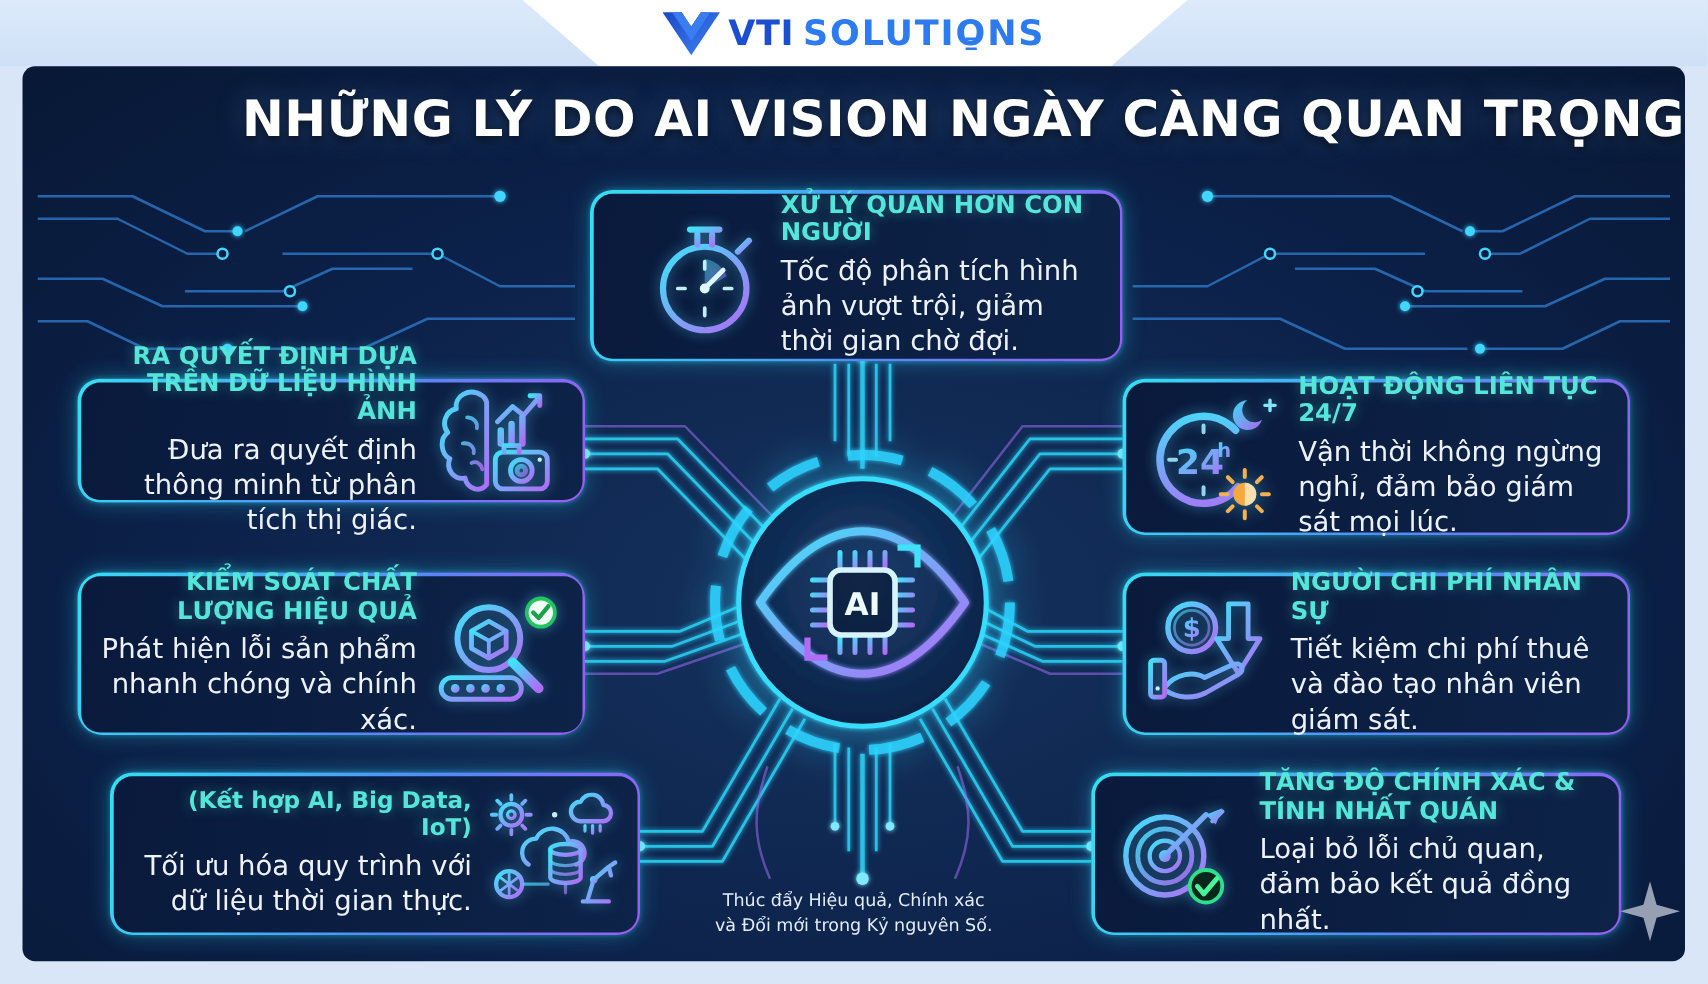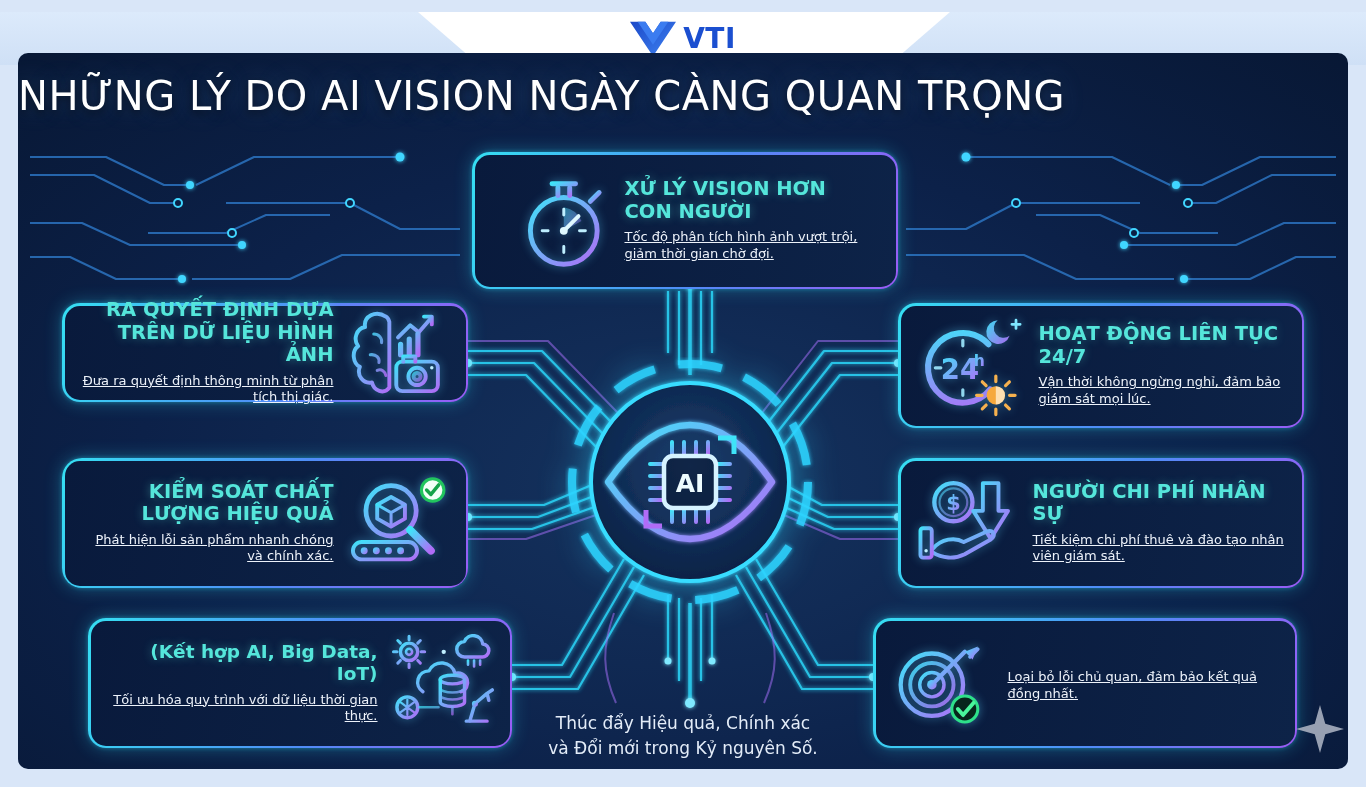--- a/index.html
+++ b/index.html
@@ -2,39 +2,39 @@
 <html><head>
 <meta charset="utf-8">
 <style>
   html,body{margin:0;padding:0;}
   body{
     width:1366px;height:787px;position:relative;overflow:hidden;
     background:#d9e6f8;
     font-family:"DejaVu Sans","Liberation Sans",sans-serif;
   }
   
-  .header{position:absolute;left:0;top:12px;width:1366px;height:53px;
+  .header{position:absolute;left:0;top:0;width:1366px;height:53px;
     background:linear-gradient(#dceafb,#cfe0f6);}
   .header-trapezoid{position:absolute;left:418px;top:0;width:532px;height:53px;background:#ffffff;
     clip-path:polygon(0 0,100% 0,88.5% 100%,11.5% 100%);
     filter:drop-shadow(0 2px 3px rgba(110,140,185,.45));}
   .logo{position:absolute;left:0;top:0;width:100%;height:100%;
     display:flex;align-items:center;justify-content:center;gap:7px;}
   .logo-vti{font-size:28px;font-weight:bold;color:#1b4fd0;letter-spacing:.5px;}
   .logo-sol{font-size:28px;font-weight:bold;color:#2e7bef;letter-spacing:1.5px;}
   .o-bulb{position:relative;display:inline-block;}
   .o-bulb::after{content:"";position:absolute;left:50%;transform:translateX(-50%);
     bottom:3px;width:9px;height:6px;
     border-top:2px solid #2e7bef;border-bottom:2px solid #2e7bef;}
   
   .panel{position:absolute;left:18px;top:53px;width:1330px;height:716px;border-radius:10px;
     background:radial-gradient(1050px 640px at 50% 60%, #15335f 0%, #0c2149 52%, #071631 100%);
     overflow:hidden;}
-  .main-title{position:absolute;left:0;right:0;top:20px;text-align:left;
-    color:#ffffff;font-size:40px;font-weight:normal;letter-spacing:.5px;
+  .main-title{position:absolute;left:0;right:0;top:20px;text-align:right;
+    color:#ffffff;font-size:40px;font-weight:bold;letter-spacing:.5px;
     text-shadow:0 3px 8px rgba(0,0,0,.55),0 0 24px rgba(130,190,255,.28);}
   
   .circuit-left{position:absolute;left:12px;top:92px;}
   .circuit-right{position:absolute;left:888px;top:92px;transform:scaleX(-1);}
   .connections{position:absolute;left:0;top:0;}
   .hub{position:absolute;left:547px;top:304px;width:250px;height:250px;}
   .hub svg{filter:drop-shadow(0 0 14px rgba(47,212,255,.45));}
   
   .card{position:absolute;border-radius:18px;
     background:linear-gradient(110deg,#35dff2 0%,#4f8df7 55%,#9a5cf6 100%);
@@ -42,26 +42,26 @@
   .card-inner{position:absolute;inset:2.5px;border-radius:15px;
     background:linear-gradient(100deg,#091a3c 0%,#0d2348 100%);
     display:flex;align-items:center;gap:12px;padding:0 16px;}
   .card-text{flex:1;min-width:0;}
   .card.left .card-text{text-align:right;}
   .card.right .card-text,.card.top-card .card-text{text-align:left;}
   .card-title{color:#55e6db;font-weight:bold;font-size:19.5px;line-height:1.15;
     text-shadow:0 0 10px rgba(85,230,219,.4);}
   .card-sub{color:#55e6db;font-weight:bold;font-size:18.5px;line-height:1.2;
     text-shadow:0 0 10px rgba(85,230,219,.4);}
-  .card-desc{color:#edf2fa;font-size:13px;line-height:1.28;margin-top:6px;text-decoration:underline;}
+  .card-desc{color:#edf2fa;font-size:22px;line-height:1.28;margin-top:6px;}
   .card-icon{flex:0 0 auto;}
   .card-icon svg{filter:drop-shadow(0 0 5px rgba(90,210,255,.45));display:block;}
   
   .footer{position:absolute;left:495px;top:658px;width:340px;text-align:center;
-    color:#e3ecf8;font-size:17px;line-height:1.45;}
+    color:#e3ecf8;font-size:14px;line-height:1.45;}
   .sparkle{position:absolute;left:1278px;top:652px;width:48px;height:48px;background:#9fa8b8;opacity:.95;
     clip-path:polygon(50% 0,61% 39%,100% 50%,61% 61%,50% 100%,39% 61%,0 50%,39% 39%);}
 </style>
 </head>
 <body>
 
 <svg width="0" height="0" style="position:absolute" aria-hidden="true">
   <defs>
     <linearGradient id="gcp" x1="0" y1="0" x2="1" y2="1">
       <stop offset="0" stop-color="#3fe3f8"></stop>
@@ -87,20 +87,21 @@
 </svg>
 
 <div class="header">
   <div class="header-trapezoid"></div>
   <div class="logo">
     <svg width="46" height="38" viewBox="0 0 48 38">
       <polygon points="0,1 16,1 24,13 32,1 48,1 24,37" fill="url(#gblue)"></polygon>
       <polygon points="8,1 24,25 40,1 32,1 24,13 16,1" fill="#3b7cf0"></polygon>
     </svg>
     <span class="logo-vti">VTI</span>
+    <span class="logo-sol"><span>SOLUTI</span><span class="o-bulb">O</span><span>NS</span></span>
   </div>
 </div>
 
 <div class="panel">
 
   <div class="main-title">NHỮNG LÝ DO AI VISION NGÀY CÀNG QUAN TRỌNG</div>
 
   <svg class="circuit-left" width="430" height="150" viewBox="0 0 430 150">
     <g stroke="#2e79c8" stroke-width="2" fill="none" opacity=".8" stroke-linejoin="round">
       <path d="M0 12 H76 L134 40 H158"></path>
@@ -237,21 +238,21 @@
           </g>
           <path d="M72 66 L72 42 A24 24 0 0 1 90 56 Z" fill="url(#gcp)" opacity=".45"></path>
           <g stroke="#bfefff" stroke-width="3" stroke-linecap="round">
             <path d="M72 44 V50 M72 88 V82 M50 66 H56 M94 66 H88"></path>
           </g>
           <path d="M72 66 L87 51" stroke="#dff8ff" stroke-width="4" stroke-linecap="round"></path>
           <circle cx="72" cy="66" r="4" fill="#dff8ff"></circle>
         </svg>
       </div>
       <div class="card-text">
-        <div class="card-title">XỬ LÝ VISION HƠN CON NGƯỜI</div>
+        <div class="card-title">XỬ LÝ QUAN HƠN CON NGƯỜI</div>
         <div class="card-desc">Tốc độ phân tích hình ảnh vượt trội, giảm thời gian chờ đợi.</div>
       </div>
     </div>
   </div>
 
   <div class="card left" style="left:44px;top:250px;width:406px;height:99px;">
     <div class="card-inner">
       <div class="card-text">
         <div class="card-title">RA QUYẾT ĐỊNH DỰA TRÊN DỮ LIỆU HÌNH ẢNH</div>
         <div class="card-desc">Đưa ra quyết định thông minh từ phân tích thị giác.</div>
@@ -393,20 +394,21 @@
             <path d="M46 58 L84 20" stroke-width="5"></path>
             <path d="M90 26 l9 -9" stroke-width="4"></path>
           </g>
           <circle cx="46" cy="58" r="5.5" fill="url(#gcp)"></circle>
           <path d="M84 20 l15 -6 l-6 15 z" fill="url(#gcp)"></path>
           <circle cx="84" cy="86" r="15" fill="#07261c" stroke="#2ee08a" stroke-width="3.5"></circle>
           <path d="M76 86 l6 7 l12 -14" stroke="#49f59b" stroke-width="4.5" fill="none" stroke-linecap="round" stroke-linejoin="round"></path>
         </svg>
       </div>
       <div class="card-text">
+        <div class="card-title">TĂNG ĐỘ CHÍNH XÁC &amp; TÍNH NHẤT QUÁN</div>
         <div class="card-desc">Loại bỏ lỗi chủ quan, đảm bảo kết quả đồng nhất.</div>
       </div>
     </div>
   </div>
 
   <div class="footer">
     <div>Thúc đẩy Hiệu quả, Chính xác</div>
     <div>và Đổi mới trong Kỷ nguyên Số.</div>
   </div>
 

